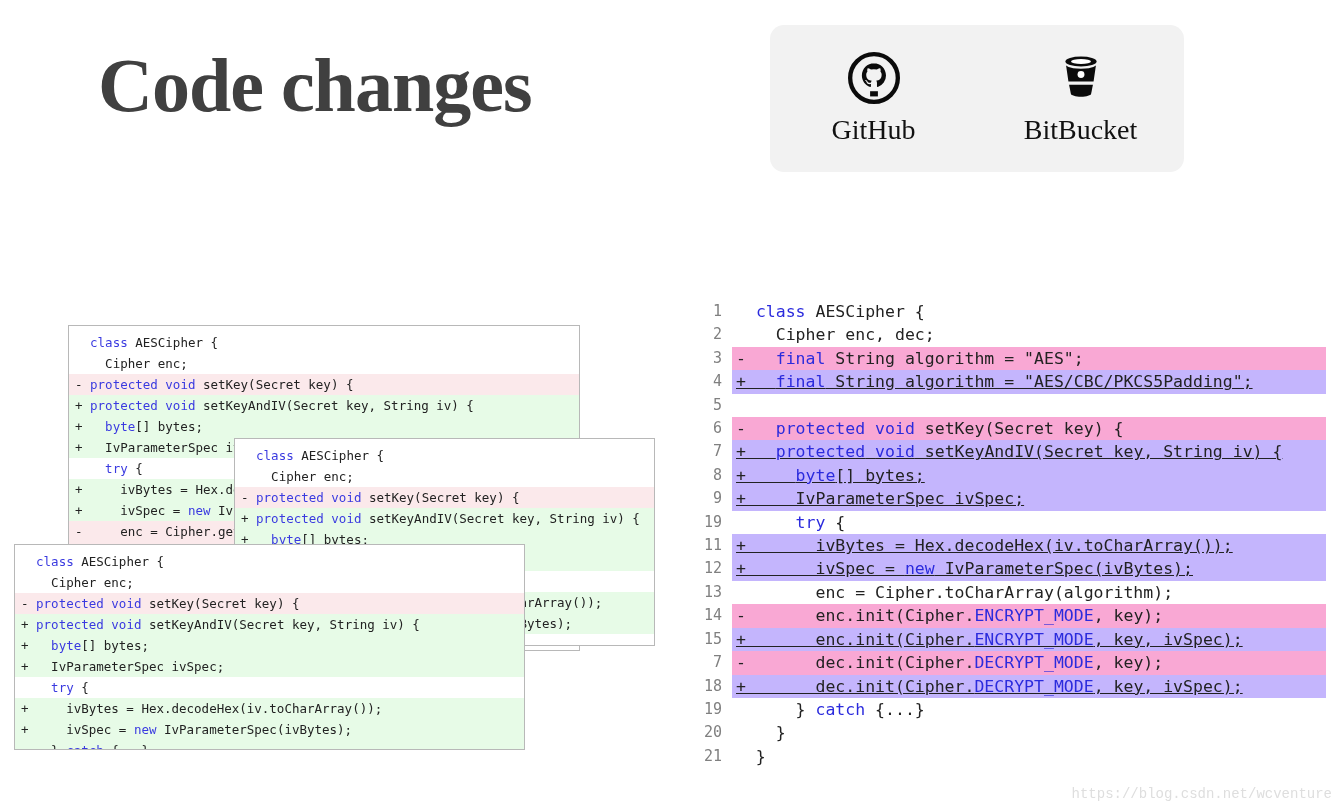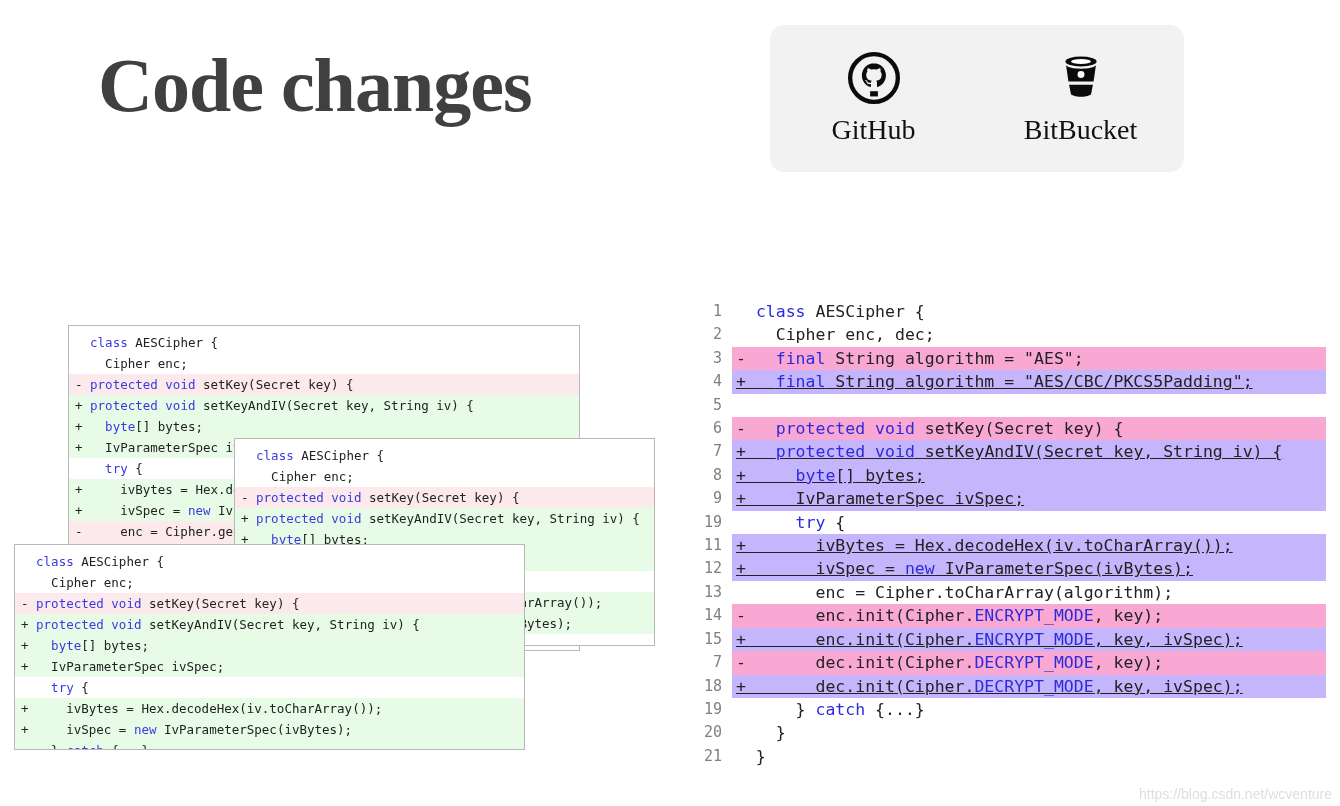--- a/index.html
+++ b/index.html
@@ -68,21 +68,21 @@
     font-size:15px;
   }
   .dbody{flex:1 1 auto;white-space:pre;padding-left:4px;}
   .drow.add .dbody{background:#c4b5fd;text-decoration:underline;}
   .drow.del .dbody{background:#f9a8d4;}
   .kw{color:#2b2bdd;}
   .cl .kw{color:#3a3ae0;}
   
   #watermark{
     position:absolute;right:8px;bottom:4px;
-    font-family:Liberation Sans, sans-serif;
+    font-family:Liberation Mono, monospace;
     font-size:14px;color:#dedede;
     white-space:nowrap;
   }
 </style>
 </head>
 <body>
 
 <div id="page-title">Code changes</div>
 
 <div id="providers-panel">

